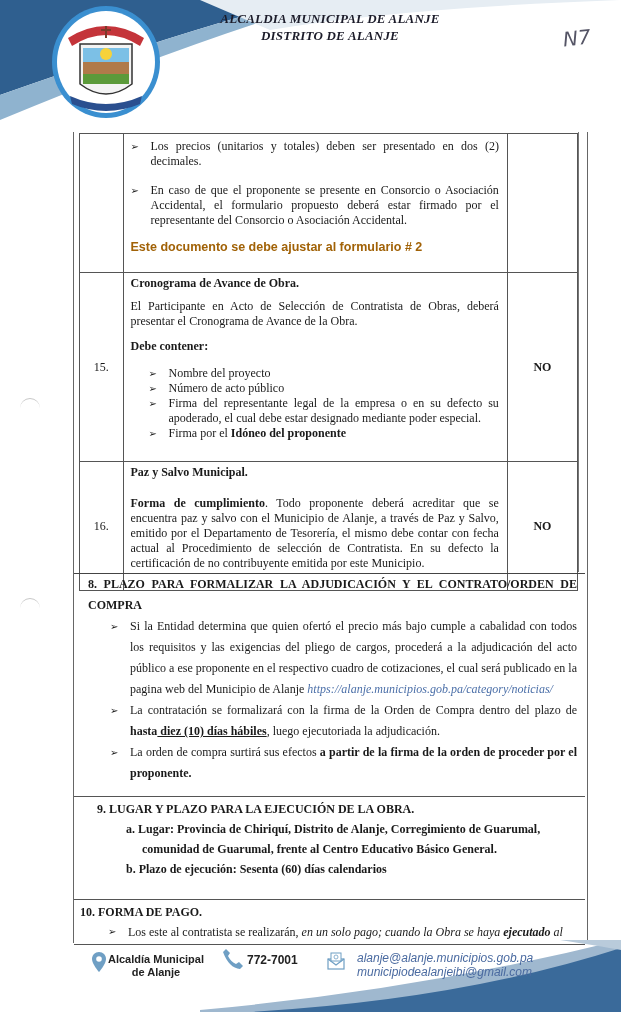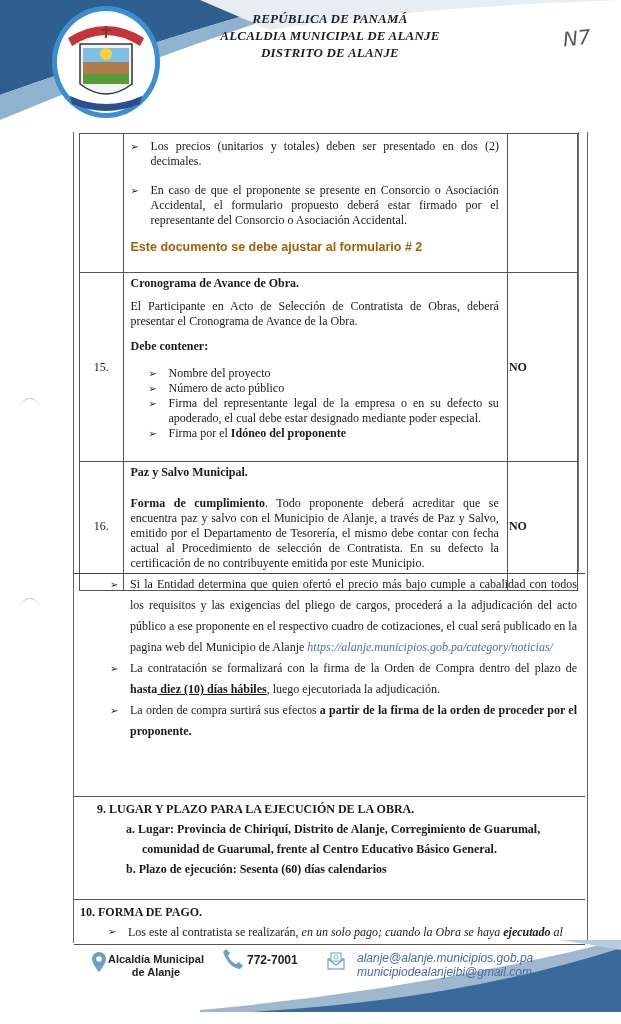--- a/index.html
+++ b/index.html
@@ -29,21 +29,21 @@
   
   .frame { position: absolute; left: 73px; top: 132px; width: 513px; height: 811px;
     border-left: 1px solid #666; border-right: 1px solid #666; }
   .frame-inner-right { position: absolute; left: 578px; top: 132px; height: 440px; border-left: 1px solid #777; }
 
   
   .req-table { position: absolute; left: 79px; top: 133px; width: 499px; border-collapse: collapse; }
   .req-table td { border: 1px solid #555; vertical-align: top; font-size: 12px; line-height: 15px; }
   .col-num { width: 42px; text-align: center; vertical-align: middle !important; font-size: 12px; }
   .col-body { width: 384px; padding: 2px 8px 4px 7px; text-align: justify; }
-  .col-ans { width: 70px; vertical-align: middle !important; font-weight: bold; font-size: 12px; }
+  .col-ans { width: 70px; text-align: center; vertical-align: middle !important; font-weight: bold; font-size: 12px; }
   .req-table tr.row-a td { height: 132px; }
   .req-table tr.row-15 td { height: 182px; }
   .req-table tr.row-16 td { height: 122px; }
 
   .bullet { position: relative; padding-left: 20px; }
   .bullet::before { content: "\27A2"; position: absolute; left: 0; top: 0; font-family: "DejaVu Sans", sans-serif; font-size: 10px; }
   .p { margin: 0 0 10px 0; }
   .p-tight { margin: 0; }
   .red-note { font-family: "Liberation Sans", sans-serif; font-weight: bold; color: #a16207; font-size: 12.5px; margin-top: 12px; }
   .b { font-weight: bold; }
@@ -93,21 +93,20 @@
   <rect x="33" y="44" width="46" height="14" fill="#7cc0e6"></rect>
   <circle cx="56" cy="50" r="6" fill="#f6d23a"></circle>
   <rect x="33" y="58" width="46" height="12" fill="#b07a4a"></rect>
   <rect x="33" y="70" width="46" height="10" fill="#5b9a3a"></rect>
   <line x1="56" y1="22" x2="56" y2="34" stroke="#7a3a2a" stroke-width="2"></line>
   <line x1="51" y1="26" x2="61" y2="26" stroke="#7a3a2a" stroke-width="2"></line>
   <path d="M20,92 Q56,108 92,92 L90,100 Q56,114 22,100 Z" fill="#2a4f8f"></path>
 </svg>
 
 <div class="hdr-text">
-  <div>REPÚBLICA DE PANAMÁ</div>
   <div>ALCALDIA MUNICIPAL DE ALANJE</div>
   <div>DISTRITO DE ALANJE</div>
 </div>
 <div class="handwriting">N7</div>
 
 <div class="punch" style="top:398px"></div>
 <div class="punch" style="top:598px"></div>
 
 <div class="frame"></div>
 <div class="frame-inner-right"></div>
@@ -143,20 +142,21 @@
     <td class="col-body">
       <div class="b p" style="margin-top:1px;margin-bottom:16px;">Paz y Salvo Municipal.</div>
       <div class="p-tight"><span class="b">Forma de cumplimiento</span><span>. Todo proponente deberá acreditar que se encuentra paz y salvo con el Municipio de Alanje, a través de Paz y Salvo, emitido por el Departamento de Tesorería, el mismo debe contar con fecha actual al Procedimiento de selección de Contratista. En su defecto la certificación de no contribuyente emitida por este Municipio.</span></div>
     </td>
     <td class="col-ans">NO</td>
   </tr>
 </tbody>
   </table>
 
 <div class="sec sec8">
+  <div class="sec-title">8. PLAZO PARA FORMALIZAR LA ADJUDICACIÓN Y EL CONTRATO/ORDEN DE COMPRA</div>
   <div class="items">
     <div class="bullet"><span>Si la Entidad determina que quien ofertó el precio más bajo cumple a cabalidad con todos los requisitos y las exigencias del pliego de cargos, procederá a la adjudicación del acto público a ese proponente en el respectivo cuadro de cotizaciones, el cual será publicado en la pagina web del Municipio de Alanje </span><span class="link">https://alanje.municipios.gob.pa/category/noticias/</span></div>
     <div class="bullet"><span>La contratación se formalizará con la firma de la Orden de Compra dentro del plazo de </span><span class="b">hasta</span><span class="b u"> diez (10) días hábiles</span><span>, luego ejecutoriada la adjudicación.</span></div>
     <div class="bullet"><span>La orden de compra surtirá sus efectos </span><span class="b">a partir de la firma de la orden de proceder por el proponente.</span></div>
   </div>
 </div>
 
 <div class="sec sec9">
   <div class="sec-title">9. LUGAR Y PLAZO PARA LA EJECUCIÓN DE LA OBRA.</div>
   <div class="sub">

